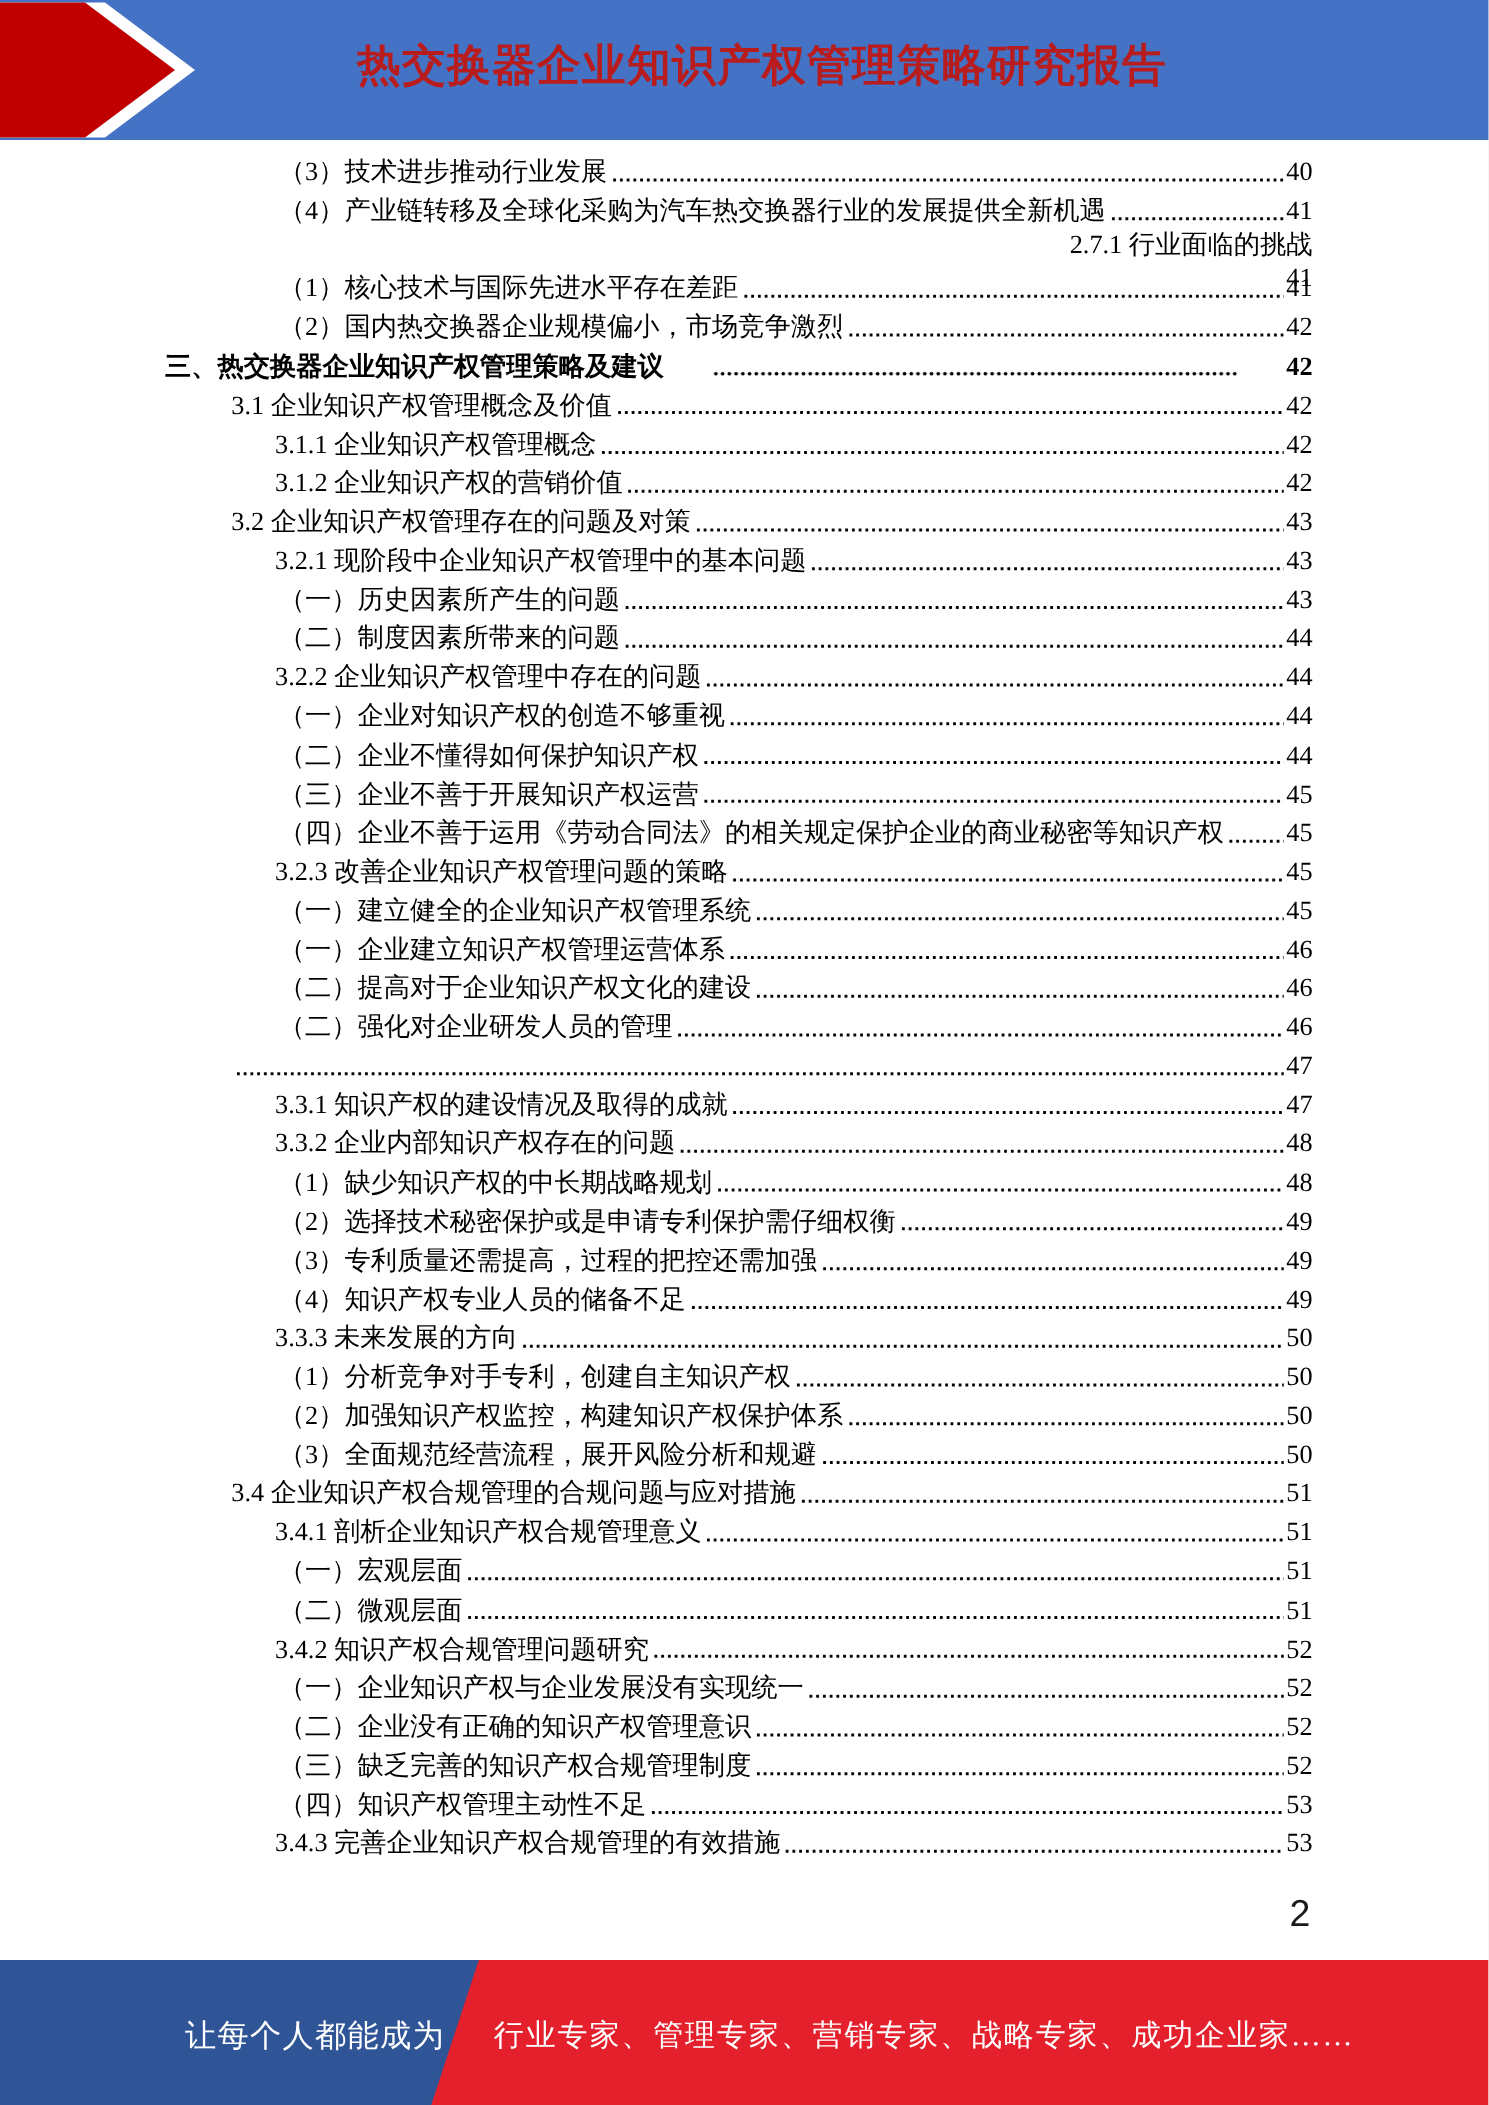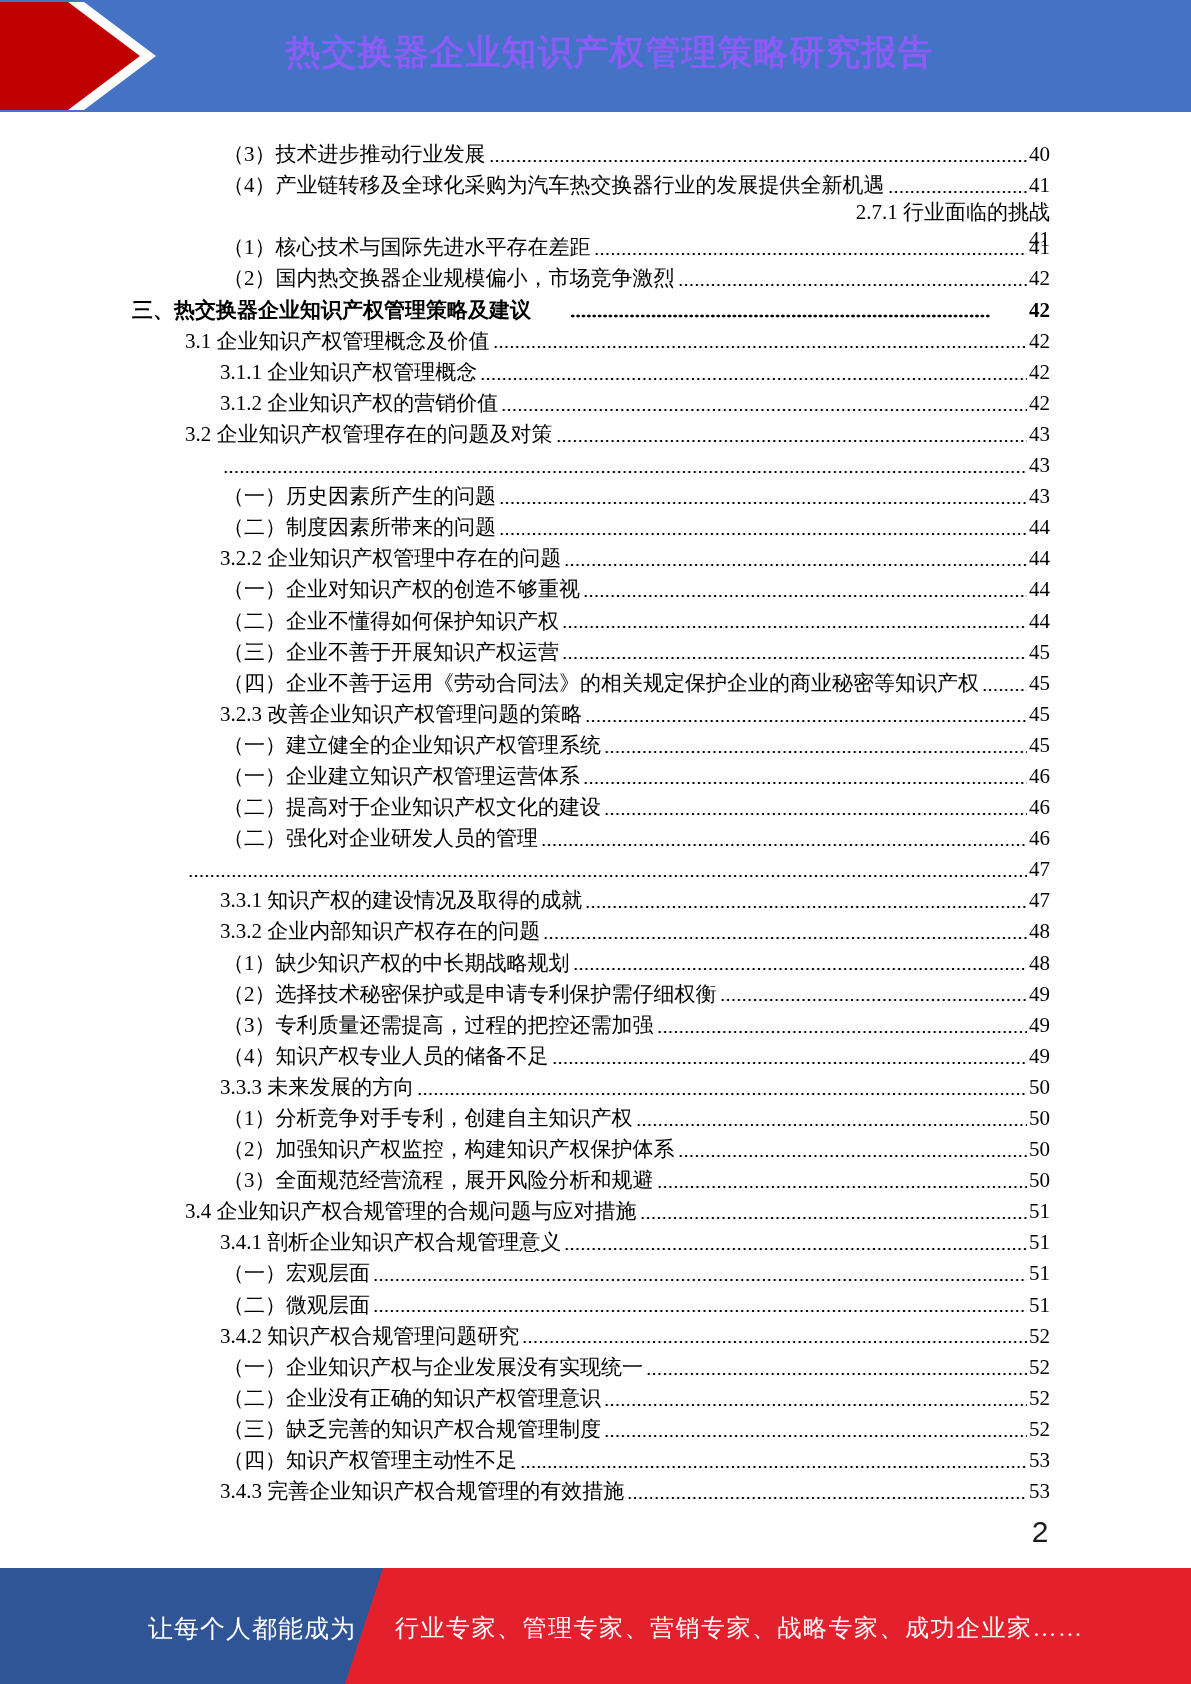--- a/index.html
+++ b/index.html
@@ -10,26 +10,26 @@
   }
 
   
   .header{position:absolute;left:0;top:0;width:1191px;height:112px;}
   .header svg{position:absolute;left:0;top:0;}
   .header-title{
     position:absolute;left:0;right:0;top:0;height:104px;
     display:flex;align-items:center;justify-content:center;
     padding-left:28px;
     font-family:"Liberation Sans","DejaVu Sans",sans-serif;
-    font-weight:700;font-size:35px;color:#8b5cf6;letter-spacing:1px;
+    font-weight:700;font-size:35px;color:#b91c1c;letter-spacing:1px;
     white-space:nowrap;
   }
 
   
-  .toc{position:absolute;left:132px;top:137px;width:918px;}
+  .toc{position:absolute;left:132px;top:120px;width:918px;}
   .toc-row{
     display:flex;align-items:flex-end;height:31.1px;
     font-size:21px;line-height:27px;
   }
   .toc-row.bold{font-weight:700;gap:36px;}
   .toc-label{white-space:nowrap;}
   .toc-page{white-space:nowrap;}
   .toc-dots{
     flex:1;align-self:stretch;margin:0 2px 0 3px;min-width:12px;
     background-image:radial-gradient(circle,#000 1.1px,rgba(0,0,0,0) 1.5px);
@@ -127,20 +127,21 @@
         <span class="toc-label">3.1.2 企业知识产权的营销价值</span>
         <span class="toc-dots"></span>
         <span class="toc-page">42</span>
       </div>
       <div class="toc-row lvl-s2">
         <span class="toc-label">3.2 企业知识产权管理存在的问题及对策</span>
         <span class="toc-dots"></span>
         <span class="toc-page">43</span>
       </div>
       <div class="toc-row lvl-s3">
+        <span class="toc-label">3.2.1 现阶段中企业知识产权管理中的基本问题</span>
         <span class="toc-dots"></span>
         <span class="toc-page">43</span>
       </div>
       <div class="toc-row lvl-p">
         <span class="toc-label">（一）历史因素所产生的问题</span>
         <span class="toc-dots"></span>
         <span class="toc-page">43</span>
       </div>
       <div class="toc-row lvl-p">
         <span class="toc-label">（二）制度因素所带来的问题</span>

